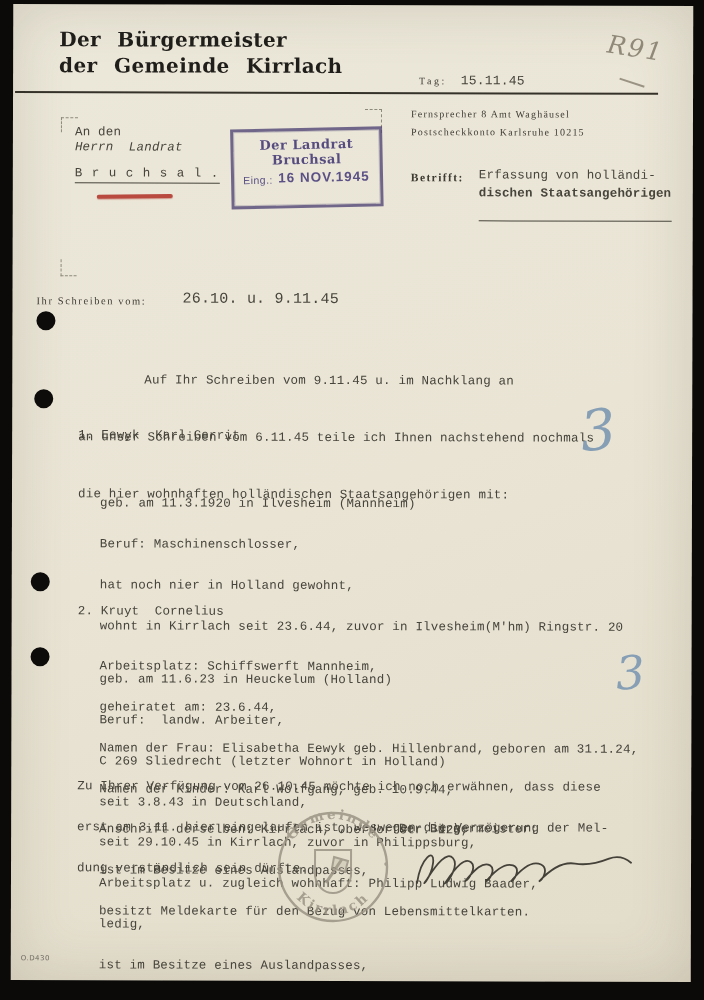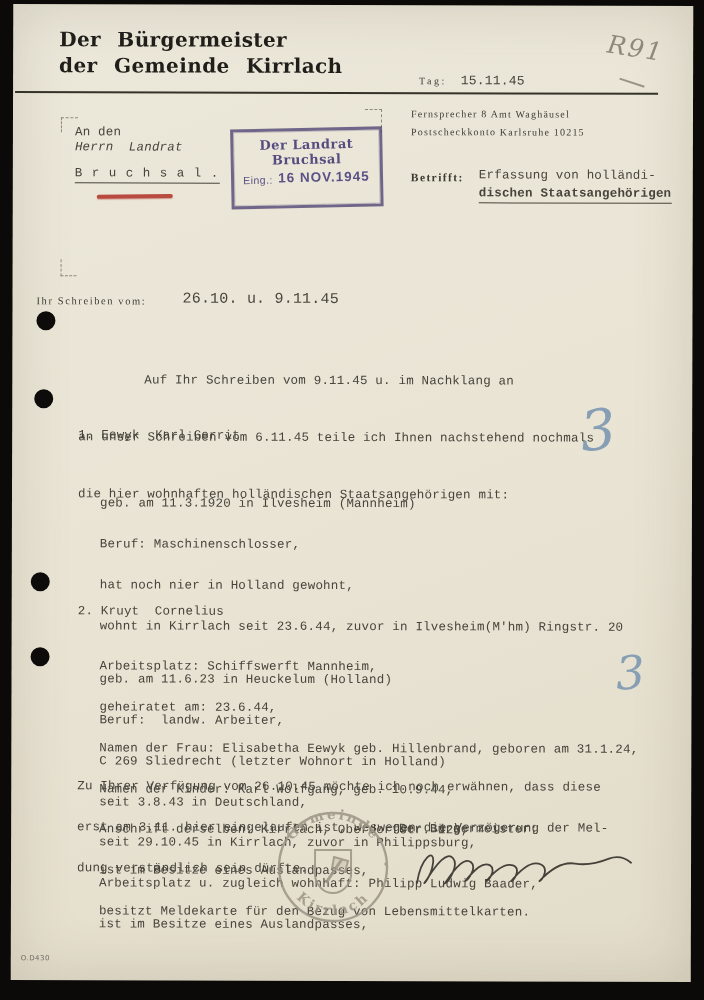--- a/index.html
+++ b/index.html
@@ -24,21 +24,21 @@
          letter-spacing:.2px;white-space:pre;}
   .tag .typed{font-size:13px;margin-left:14px;}
   .r91{left:594px;top:28px;color:#90897a;
        font-family:"DejaVu Serif",serif;font-style:italic;font-size:25px;
        transform:rotate(9deg);letter-spacing:2px;}
   .r91u{left:606px;top:76px;width:26px;height:1.5px;background:#9a9384;transform:rotate(18deg);}
   
   .contact{left:398px;top:100px;font-size:10px;line-height:18px;letter-spacing:1.2px;}
   .subj-label{left:398px;top:166px;font-size:11.5px;letter-spacing:1.4px;font-weight:bold;}
   .subj1{left:466px;top:164px;}
-  .subj2{left:466px;top:182px;font-weight:bold;border-bottom:1.5px solid #47443b;padding-bottom:1px;}
+  .subj2{left:466px;top:182px;font-weight:bold;border-bottom:1.5px solid #47443b;padding-bottom:19px;}
   
   .rec1{left:62px;top:122px;}
   .rec2{left:62px;top:137px;font-style:italic;}
   .city{left:62px;top:163px;border-bottom:1.5px solid #47443b;padding-bottom:1px;letter-spacing:1px;}
   .redline{left:84px;top:190px;width:76px;height:3.5px;background:#b84a40;border-radius:2px;
            transform:rotate(-.8deg);box-shadow:0 1px 1px rgba(184,74,64,.45);}
   .mark-tl{left:48px;top:113px;width:16px;height:14px;border-top:1px dashed #8d897b;border-left:1px dashed #8d897b;}
   .mark-tr{left:352px;top:104px;width:16px;height:23px;border-top:1px dashed #8d897b;border-right:1px dashed #8d897b;}
   .mark-bl{left:48px;top:255px;width:15px;height:16px;border-bottom:1px dashed #8d897b;border-left:1px dashed #8d897b;}
   
@@ -145,20 +145,21 @@
 
   <div class="abs person2 typed">
     <div>2. Kruyt  Cornelius</div>
     <div class="plist">
       <div>geb. am 11.6.23 in Heuckelum (Holland)</div>
       <div>Beruf:  landw. Arbeiter,</div>
       <div>C 269 Sliedrecht (letzter Wohnort in Holland)</div>
       <div>seit 3.8.43 in Deutschland,</div>
       <div>seit 29.10.45 in Kirrlach, zuvor in Philippsburg,</div>
       <div>Arbeitsplatz u. zugleich wohnhaft: Philipp Ludwig Baader,</div>
+      <div>ledig,</div>
       <div>ist im Besitze eines Auslandpasses,</div>
       
     </div>
   </div>
 
   <div class="abs closing typed">
     <div>Zu Ihrer Verfügung vom 26.10.45 möchte ich noch erwähnen, dass diese</div>
     <div>erst am 3.11. hier eingelaufen ist, weswegen die Verzögerung der Mel-</div>
     <div>dung verständlich sein dürfte.</div>
   </div>

